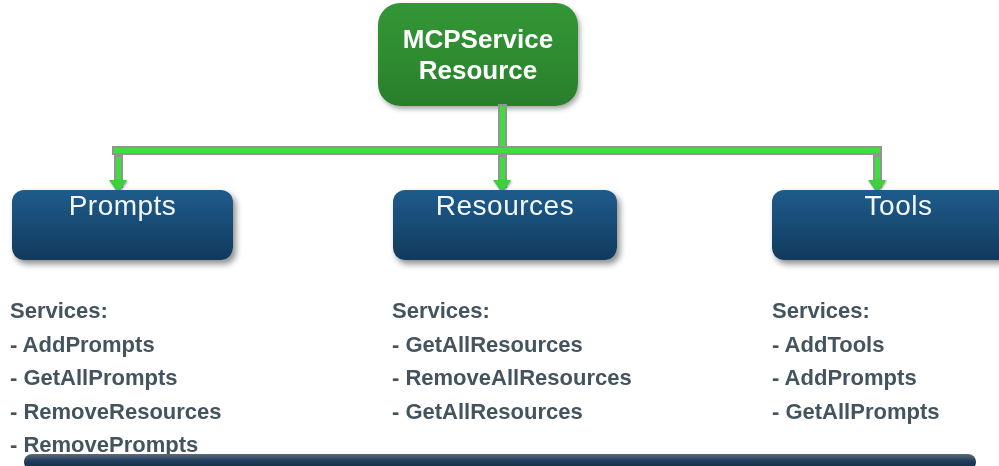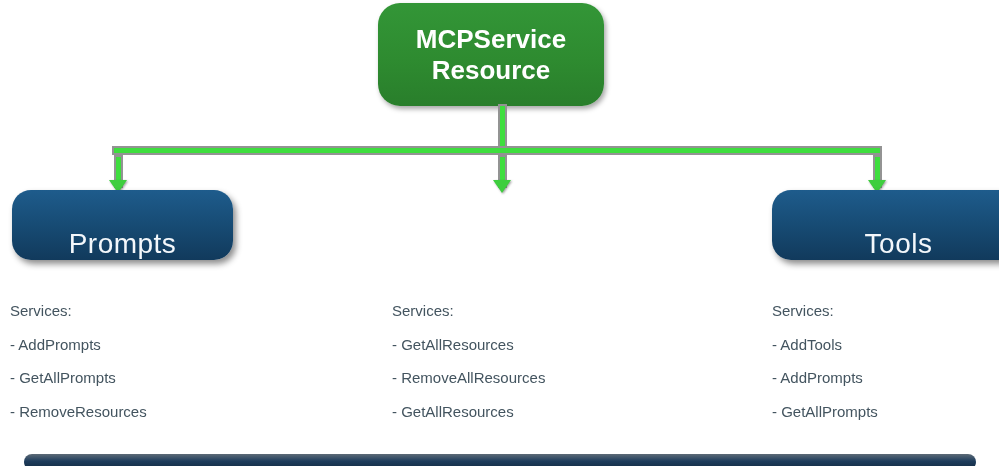--- a/index.html
+++ b/index.html
@@ -9,21 +9,21 @@
     height: 466px;
     background: #ffffff;
     overflow: hidden;
     font-family: "Liberation Sans", sans-serif;
   }
 
   
   .root-box {
     position: absolute;
     left: 378px; top: 3px;
-    width: 226px; height: 103px;
+    width: 200px; height: 103px;
     box-sizing: border-box;
     padding: 0 28px;
     border-radius: 22px;
     background: linear-gradient(180deg, #339637 0%, #2e8b30 55%, #297e2b 100%);
     box-shadow: 2px 3px 5px rgba(0,0,0,0.35);
     display: flex; align-items: center; justify-content: center;
     text-align: center;
     color: #ffffff;
     font-size: 26px;
     font-weight: bold;
@@ -53,40 +53,40 @@
     filter: drop-shadow(1px 1px 1px rgba(90,90,90,0.6));
   }
   .arrow-prompts   { left: 109px; }
   .arrow-resources { left: 493px; }
   .arrow-tools     { left: 868px; }
 
   
   .node {
     position: absolute;
     top: 190px; height: 70px;
-    border-radius: 19px;
+    border-radius: 12px;
     background: linear-gradient(180deg, #1e5c8c 0%, #174b74 50%, #113a5c 100%);
     box-shadow: 3px 4px 6px rgba(0,0,0,0.45);
-    display: flex; align-items: flex-end; justify-content: center;
+    display: flex; align-items: flex-start; justify-content: center;
     color: #f3f7fb;
     font-size: 28px;
     font-weight: 300;
     letter-spacing: 0.5px;
   }
   .node-prompts   { left: 12px;  width: 221px; }
   .node-resources { left: 393px; width: 224px; }
   .node-tools     { left: 772px; width: 253px; }
 
   
   .svc {
     position: absolute;
     top: 294px;
     color: #43545f;
-    font-size: 15px;
-    font-weight: 400;
+    font-size: 22px;
+    font-weight: 700;
   }
   .svc-prompts   { left: 10px; }
   .svc-resources { left: 392px; }
   .svc-tools     { left: 772px; }
   .svc-line { line-height: 33.5px; white-space: nowrap; }
 
   
   .bottom-bar {
     position: absolute;
     left: 24px; top: 454px;
@@ -110,29 +110,33 @@
   <div class="pipe pipe-v-mid"></div>
   <div class="pipe pipe-v-right"></div>
 
   <div class="arrow-down arrow-prompts"></div>
   <div class="arrow-down arrow-resources"></div>
   <div class="arrow-down arrow-tools"></div>
 
   <div class="node node-prompts">
     <span>Prompts</span>
   </div>
+  <div class="node node-resources">
+    <span>Resources</span>
+  </div>
   <div class="node node-tools">
     <span>Tools</span>
   </div>
 
   <div class="svc svc-prompts">
     <div class="svc-line">Services:</div>
     <div class="svc-line">- AddPrompts</div>
     <div class="svc-line">- GetAllPrompts</div>
     <div class="svc-line">- RemoveResources</div>
+    <div class="svc-line">- RemovePrompts</div>
   </div>
 
   <div class="svc svc-resources">
     <div class="svc-line">Services:</div>
     <div class="svc-line">- GetAllResources</div>
     <div class="svc-line">- RemoveAllResources</div>
     <div class="svc-line">- GetAllResources</div>
   </div>
 
   <div class="svc svc-tools">

